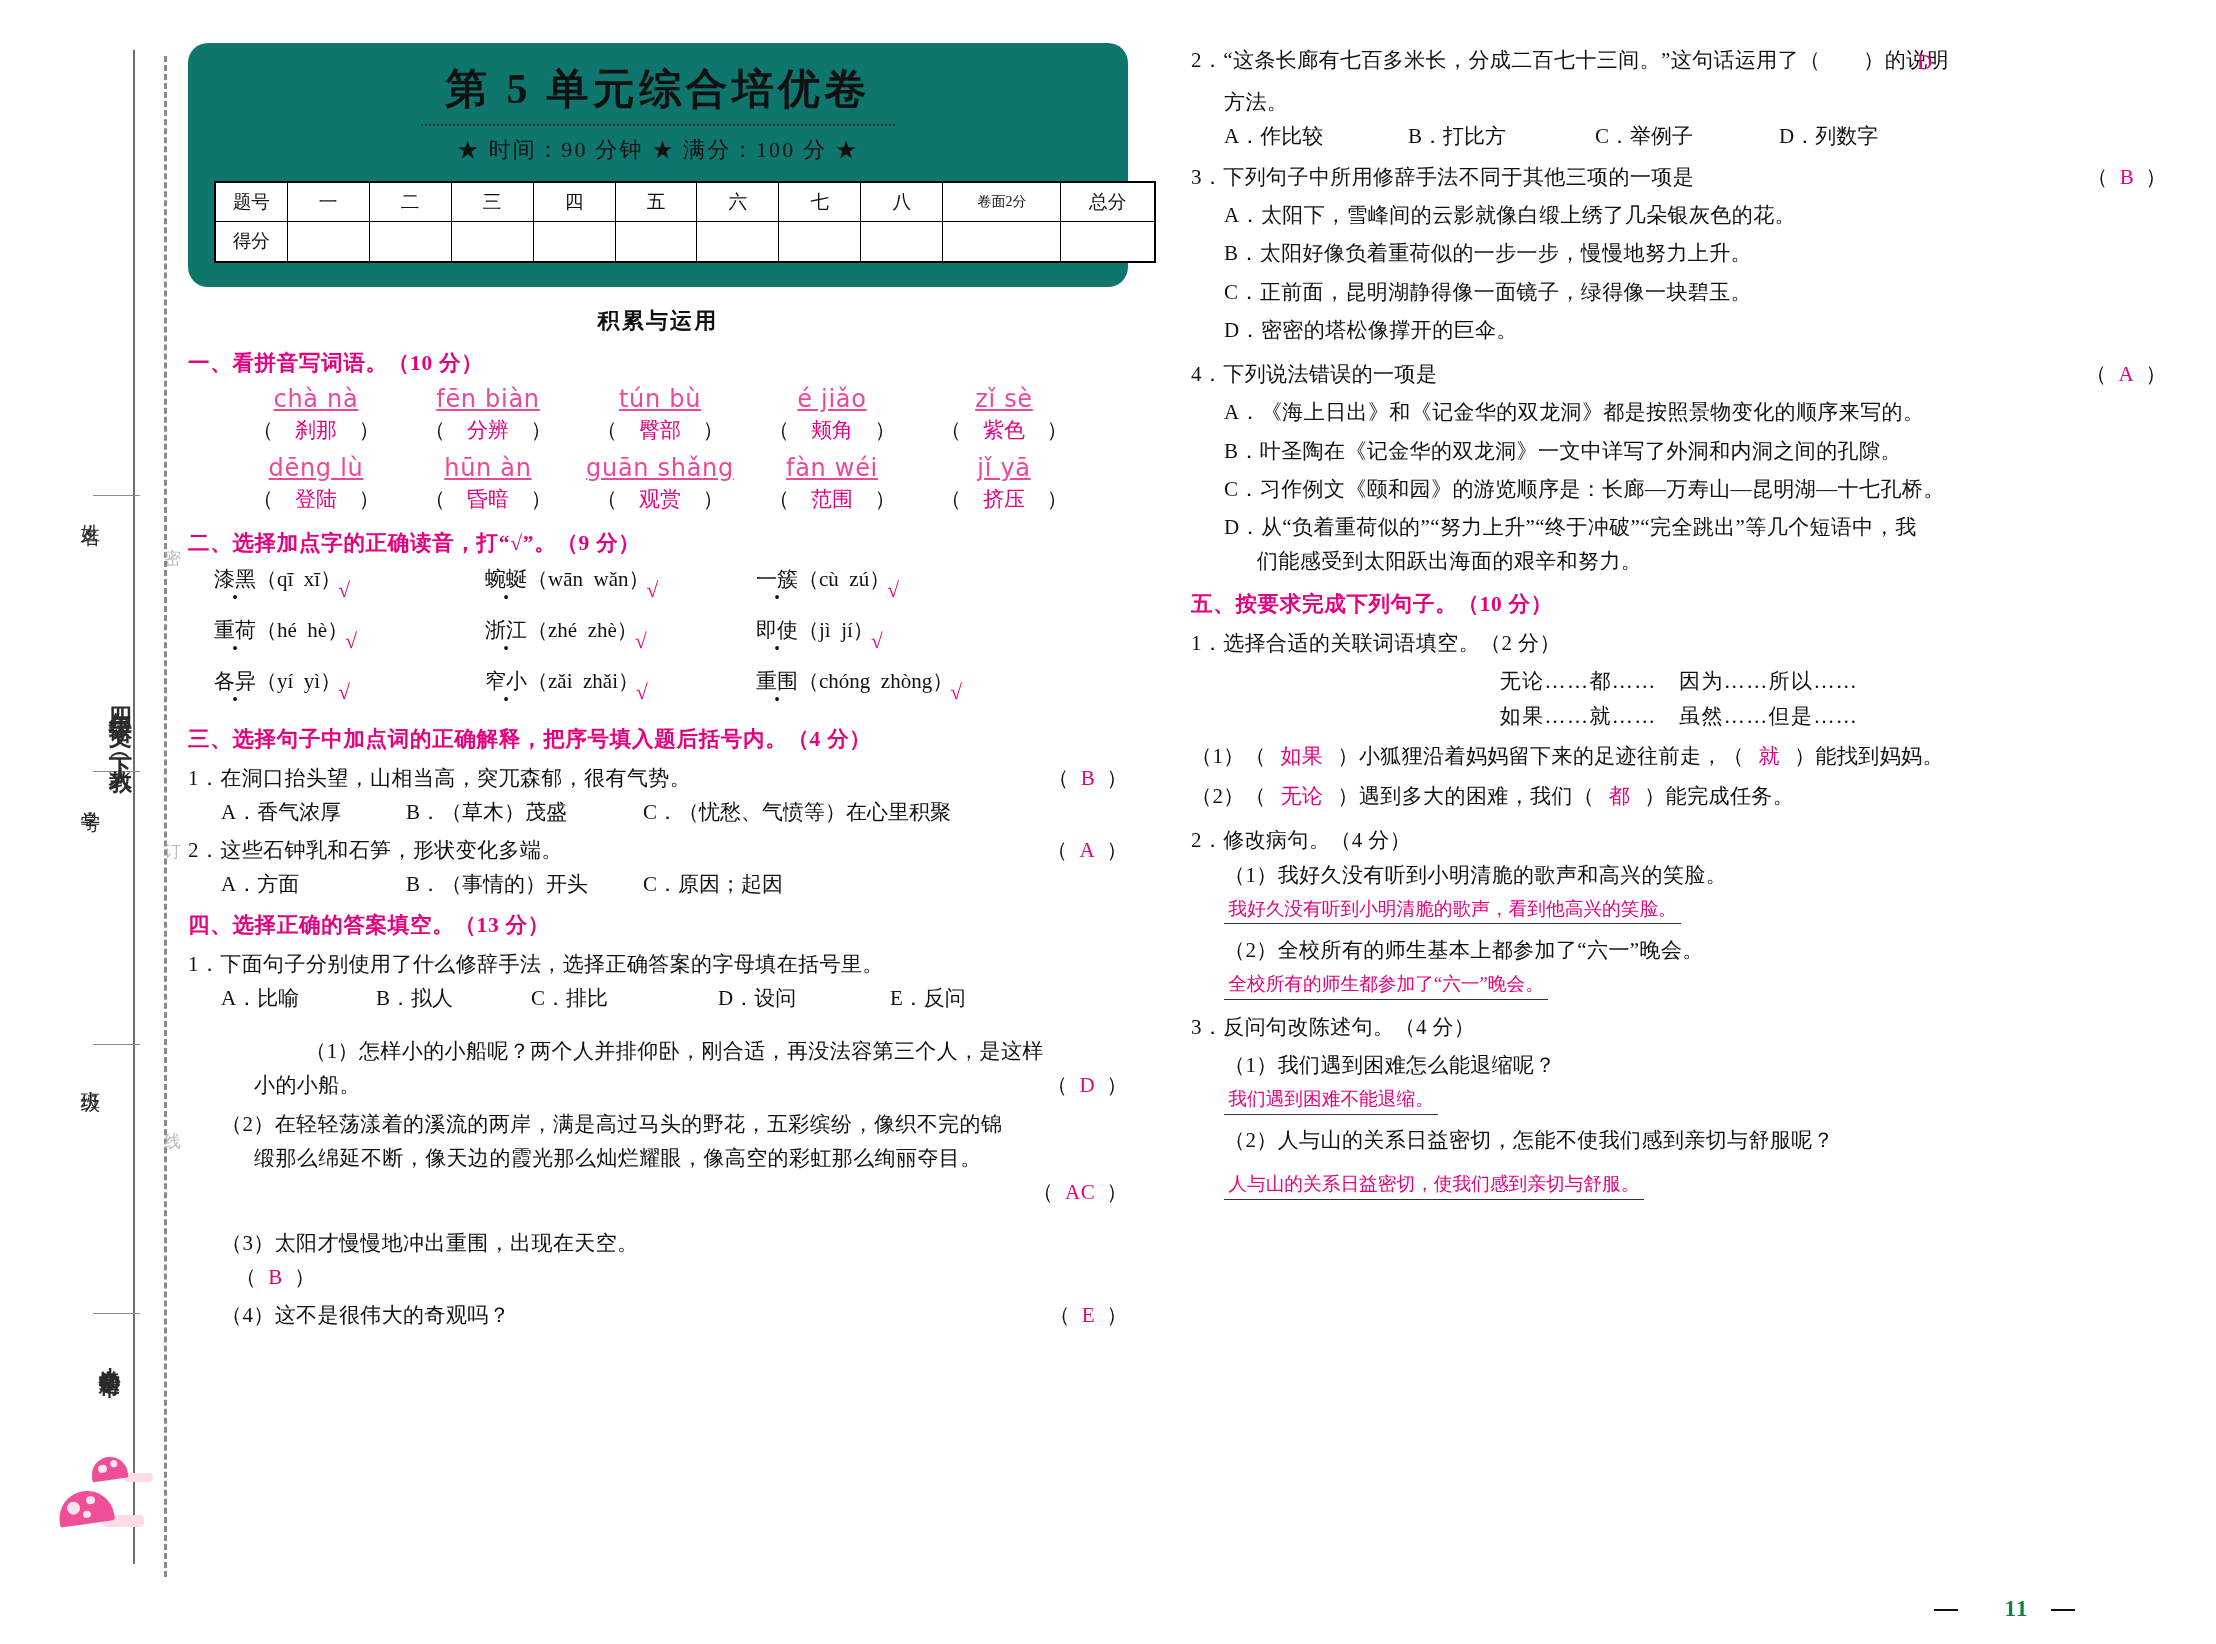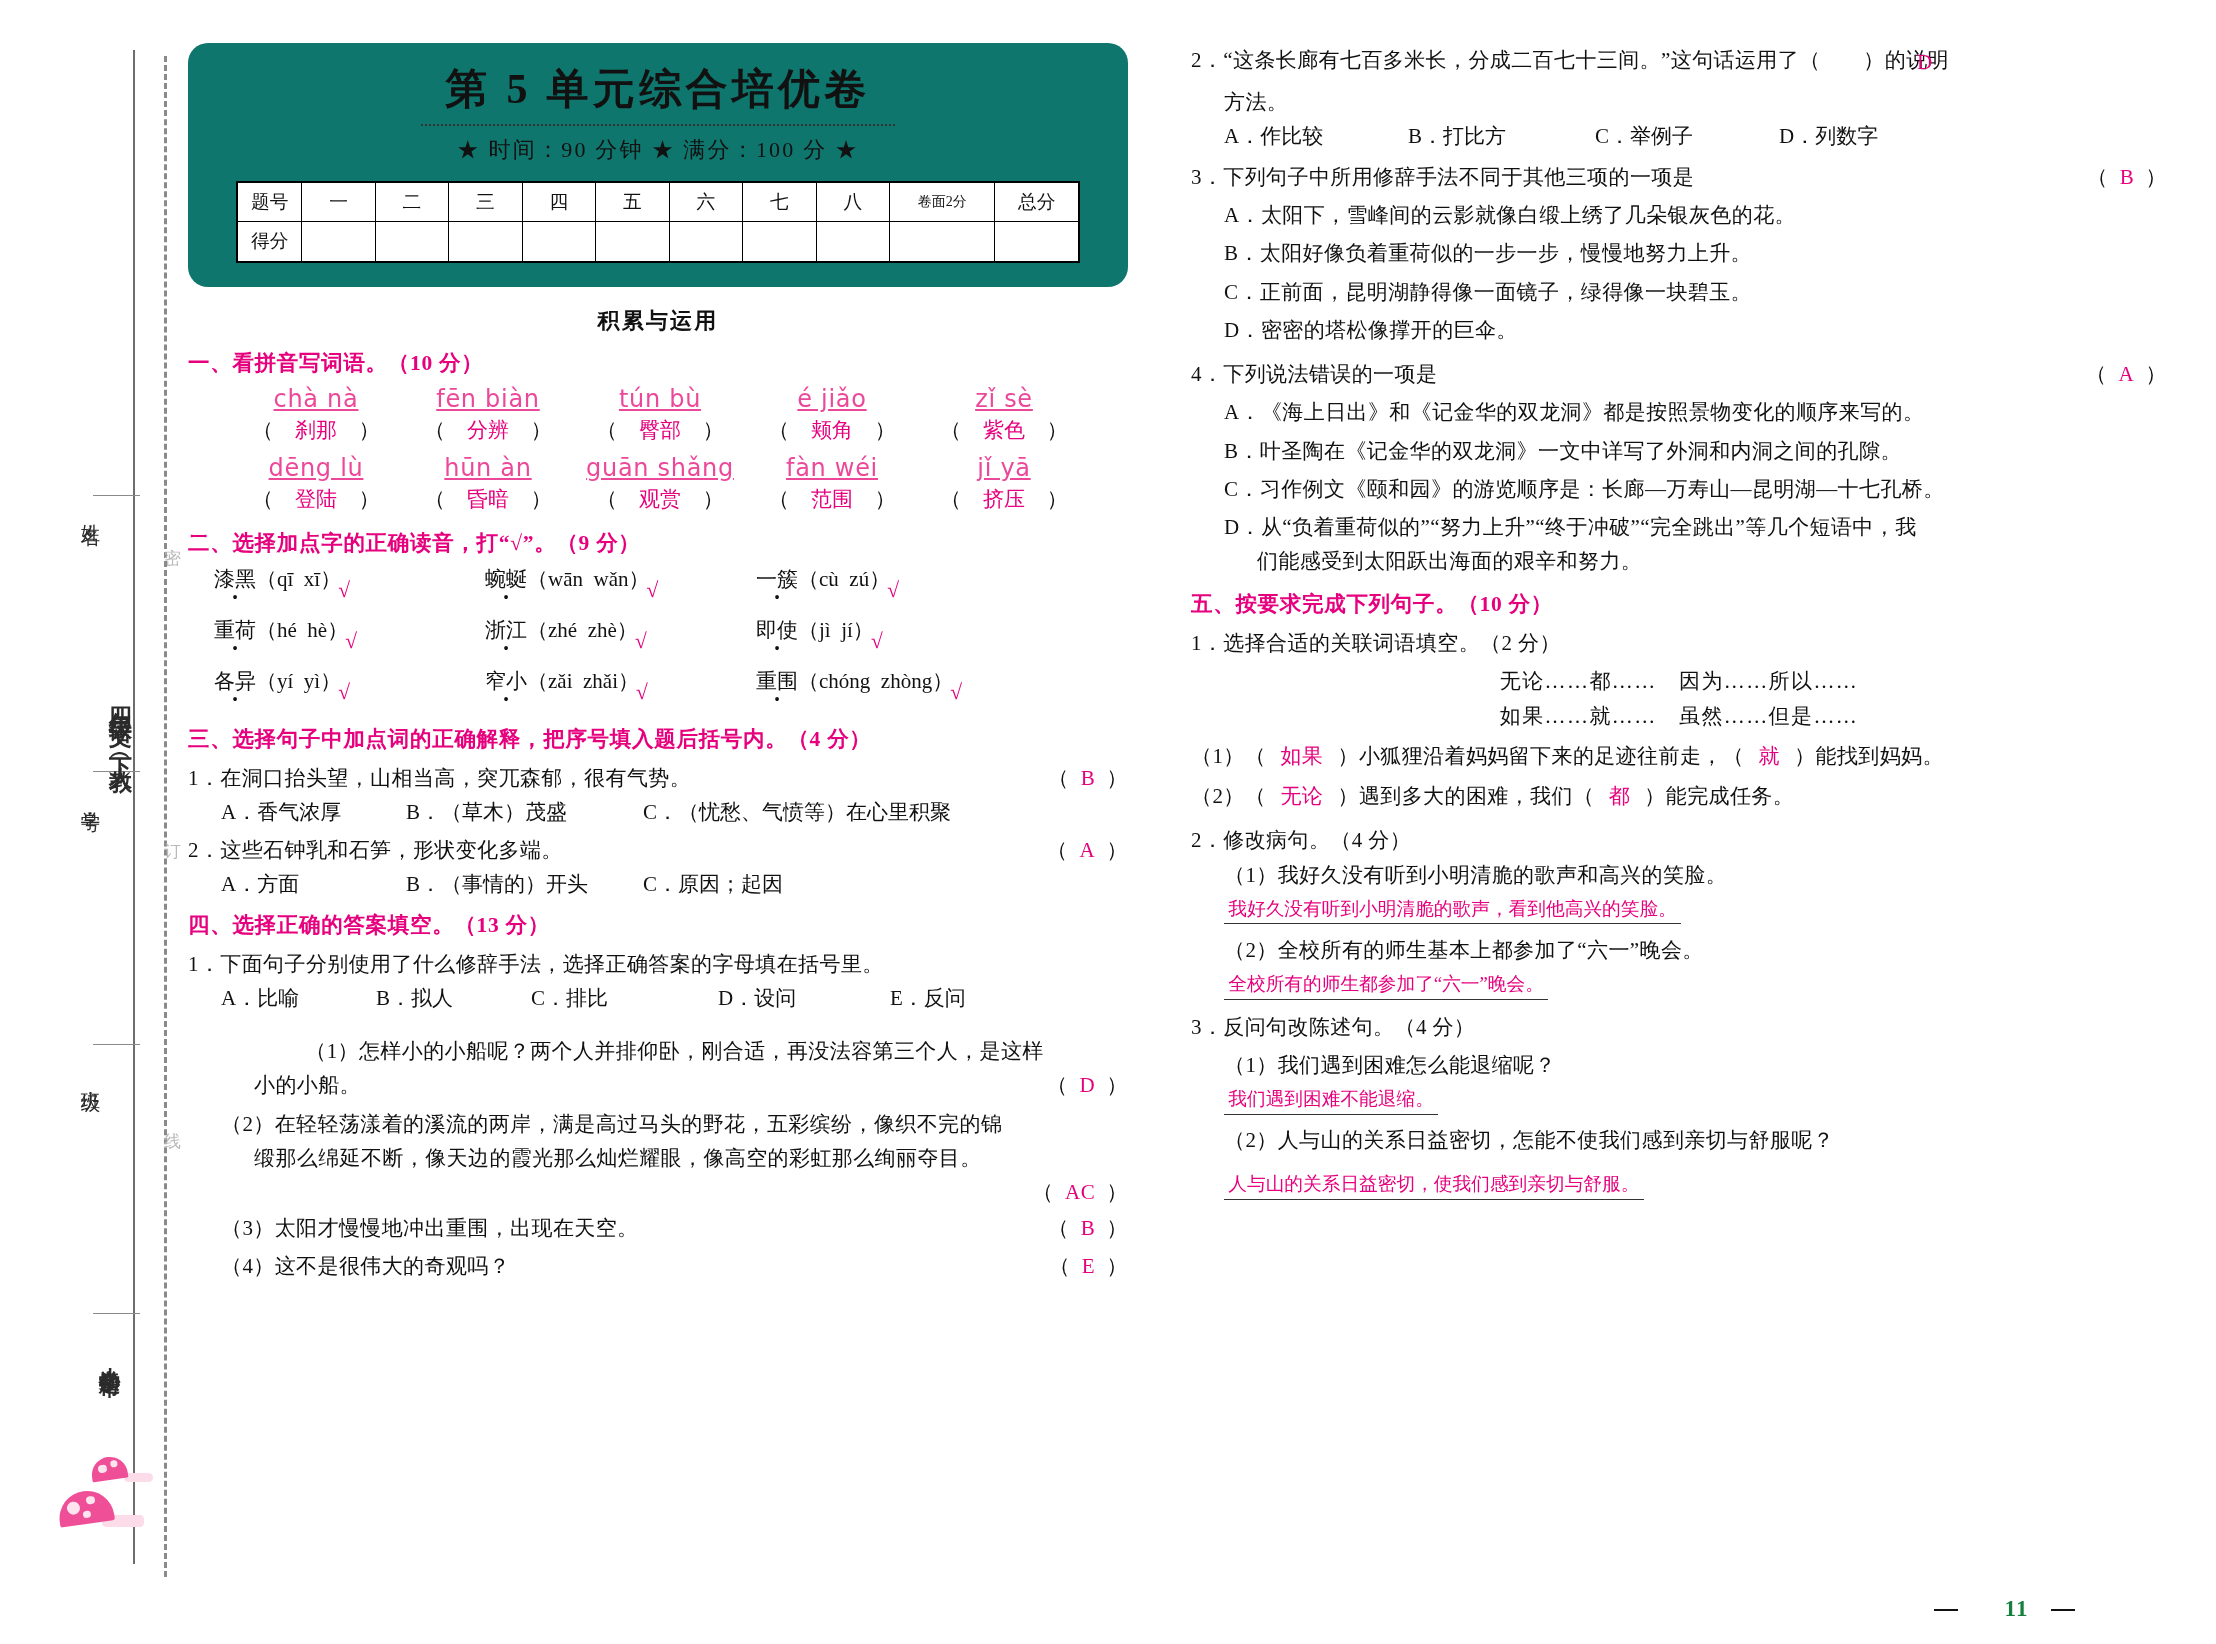--- a/index.html
+++ b/index.html
@@ -79,21 +79,21 @@
   .title-rule {
     width:474px; margin:10px auto 8.6px auto;
     border-top:2.2px dotted #333;
   }
   .paper-meta {
     text-align:center; font-size:22px; letter-spacing:2.2px; color:#111;
   }
   .score-table {
     margin:16px auto 0 auto;
     border-collapse:collapse;
-    width:844px;
+    width:942px;
     background:#fff;
     border:2.2px solid #000;
   }
   .score-table td {
     border:1.1px solid #000;
     height:40px;
     text-align:center;
     font-size:18.7px;
     color:#111;
     padding:0 2.9px;
@@ -391,21 +391,21 @@
       <span class="brk">（<span class="ans">D</span>）</span>
     </div>
 
     <div class="line indent1" style="margin-top:4.3px;">（2）在轻轻荡漾着的溪流的两岸，满是高过马头的野花，五彩缤纷，像织不完的锦</div>
     <div class="line indent2">缎那么绵延不断，像天边的霞光那么灿烂耀眼，像高空的彩虹那么绚丽夺目。</div>
     <div class="line rowline">
       <span class="txt"></span>
       <span class="brk">（<span class="ans">AC</span>）</span>
     </div>
 
-    <div class="line indent1 rowline" style="margin-top:2px;">
+    <div class="line indent1 rowline" style="margin-top:17px;flex-direction:column;">
       <span class="txt">（3）太阳才慢慢地冲出重围，出现在天空。</span>
       <span class="brk">（<span class="ans">B</span>）</span>
     </div>
 
     <div class="line indent1 rowline" style="margin-top:4.3px;">
       <span class="txt">（4）这不是很伟大的奇观吗？</span>
       <span class="brk">（<span class="ans">E</span>）</span>
     </div>
 
   </div>

